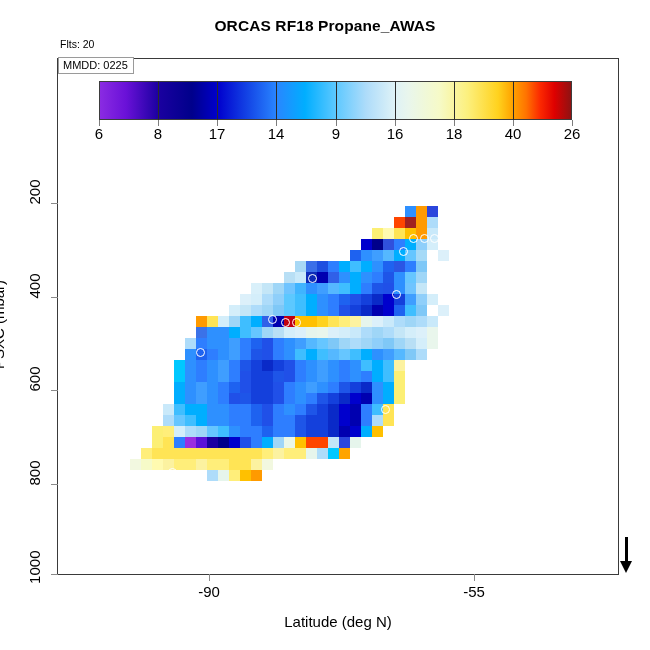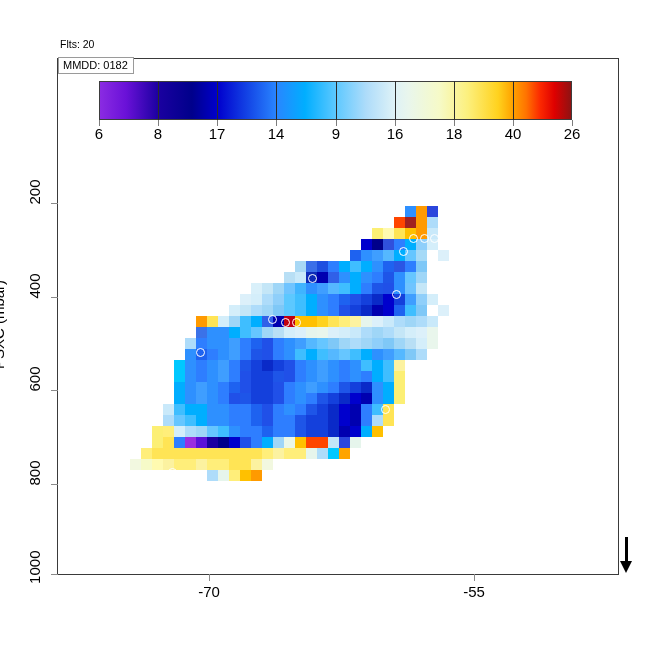--- a/index.html
+++ b/index.html
@@ -209,23 +209,24 @@
     border-left: 6.5px solid transparent;
     border-right: 6.5px solid transparent;
     border-top: 12px solid #000;
   }
 </style>
 </head>
 <body>
 
 <div id="figure">
 
+  <div id="title">ORCAS RF18 Propane_AWAS</div>
 
   <div id="flts-label">Flts: 20</div>
-  <div id="mmdd-box">MMDD: 0182</div>
+  <div id="mmdd-box">MMDD: 0225</div>
 
   <div id="plot-frame">
     <div id="data-layer">
         <div class="cell" style="left: 347px; top: 147px; width: 11px; height: 11px; background: rgb(46, 144, 255);"></div>
         <div class="cell" style="left: 358px; top: 147px; width: 11px; height: 11px; background: rgb(255, 154, 0);"></div>
         <div class="cell" style="left: 369px; top: 147px; width: 11px; height: 11px; background: rgb(43, 70, 220);"></div>
         <div class="cell" style="left: 336px; top: 158px; width: 11px; height: 11px; background: rgb(255, 69, 0);"></div>
         <div class="cell" style="left: 347px; top: 158px; width: 11px; height: 11px; background: rgb(160, 32, 32);"></div>
         <div class="cell" style="left: 358px; top: 158px; width: 11px; height: 11px; background: rgb(255, 154, 0);"></div>
         <div class="cell" style="left: 369px; top: 158px; width: 11px; height: 11px; background: rgb(174, 220, 250);"></div>
@@ -649,21 +650,21 @@
         <div class="marker" style="left: 309.5px; top: 487.5px;"></div>
         <div class="marker" style="left: 314.5px; top: 494.5px;"></div>
       </div>
     <div id="axis-ticks-x"></div>
     <div id="axis-ticks-y"></div>
     <div id="arrow">
       <div class="shaft"></div>
       <div class="head"></div>
     </div>
   <div class="xtick" style="left: 151px;"></div>
-      <div class="xtick-label" style="left: 151px;">-70</div>
+      <div class="xtick-label" style="left: 151px;">-90</div>
       <div class="xtick" style="left: 416px;"></div>
       <div class="xtick-label" style="left: 416px;">-55</div>
       <div class="ytick" style="top: 144px;"></div>
       <div class="ylab-rot" style="left: -46px; top: 134px; width: 44px; text-align: right; transform-origin: 50% 50%;">200</div>
       <div class="ytick" style="top: 238px;"></div>
       <div class="ylab-rot" style="left: -46px; top: 228px; width: 44px; text-align: right; transform-origin: 50% 50%;">400</div>
       <div class="ytick" style="top: 331px;"></div>
       <div class="ylab-rot" style="left: -46px; top: 321px; width: 44px; text-align: right; transform-origin: 50% 50%;">600</div>
       <div class="ytick" style="top: 425px;"></div>
       <div class="ylab-rot" style="left: -46px; top: 415px; width: 44px; text-align: right; transform-origin: 50% 50%;">800</div>
@@ -693,15 +694,16 @@
       <div class="cb-tickmark" style="left: 296px;"></div>
       <div class="cb-ticklabel" style="left: 296px;">16</div>
       <div class="cb-tickmark" style="left: 355px;"></div>
       <div class="cb-ticklabel" style="left: 355px;">18</div>
       <div class="cb-tickmark" style="left: 414px;"></div>
       <div class="cb-ticklabel" style="left: 414px;">40</div>
       <div class="cb-tickmark" style="left: 473px;"></div>
       <div class="cb-ticklabel" style="left: 473px;">26</div>
     </div>
 
+  <div id="xaxis-title">Latitude (deg N)</div>
   <div id="yaxis-title">PSXC (mbar)</div>
 
 </div>
 
 </body></html>

